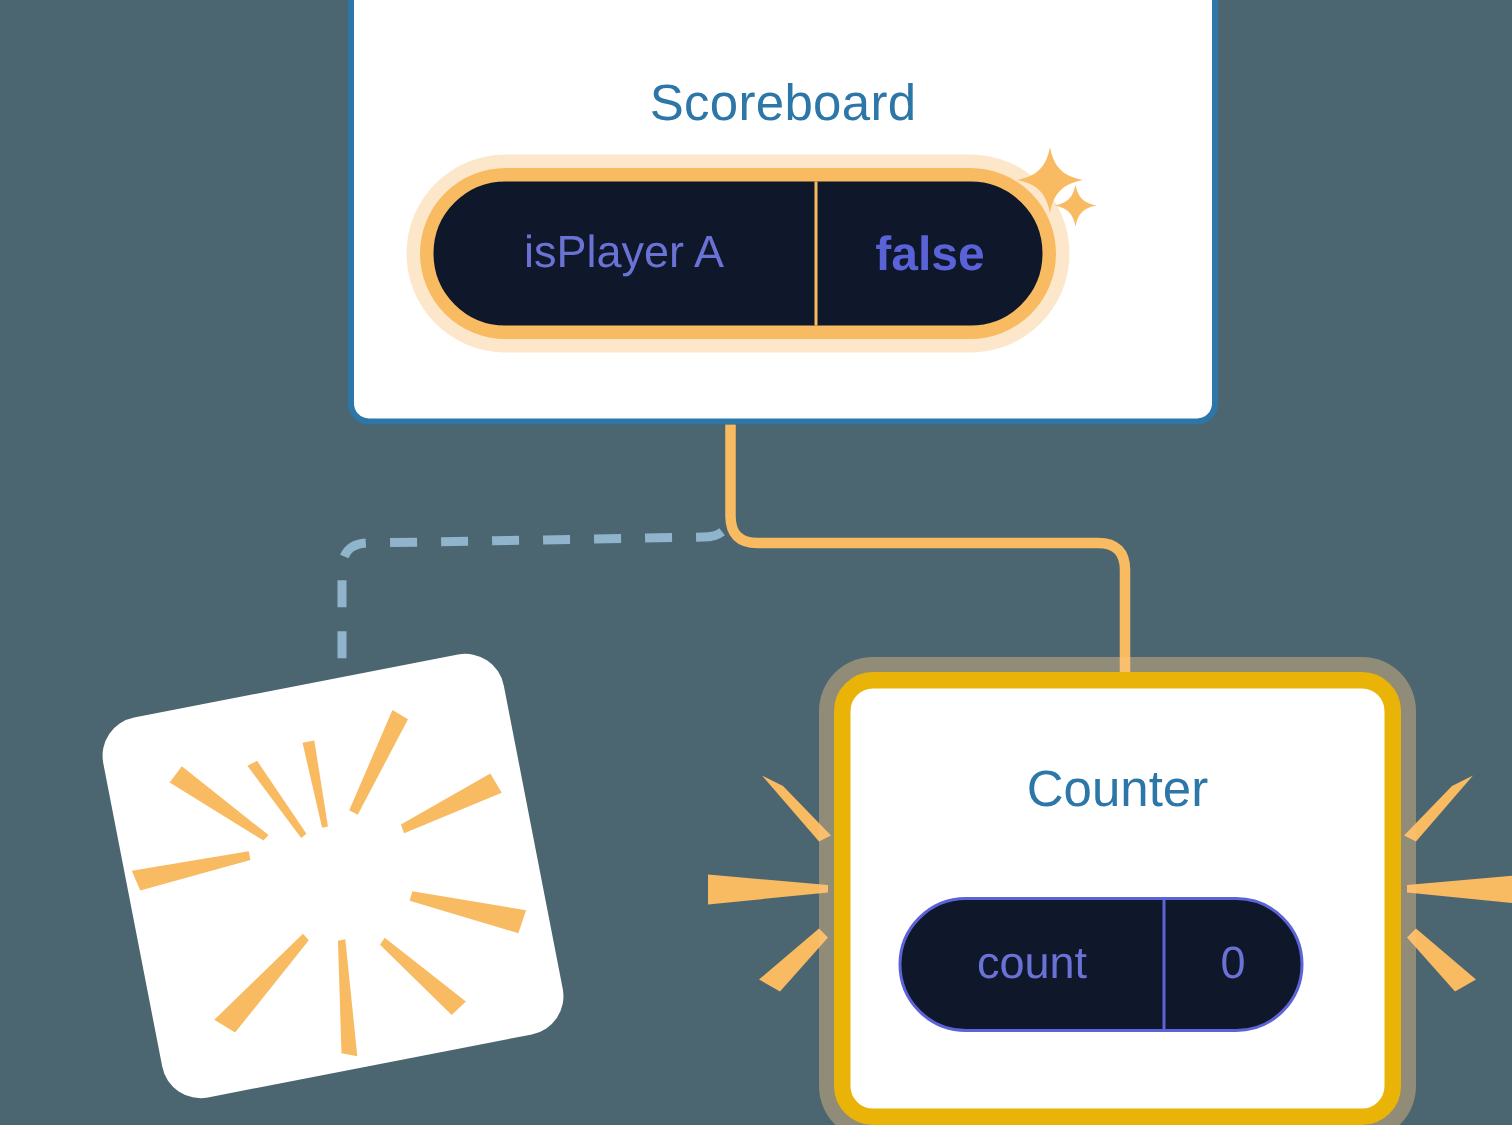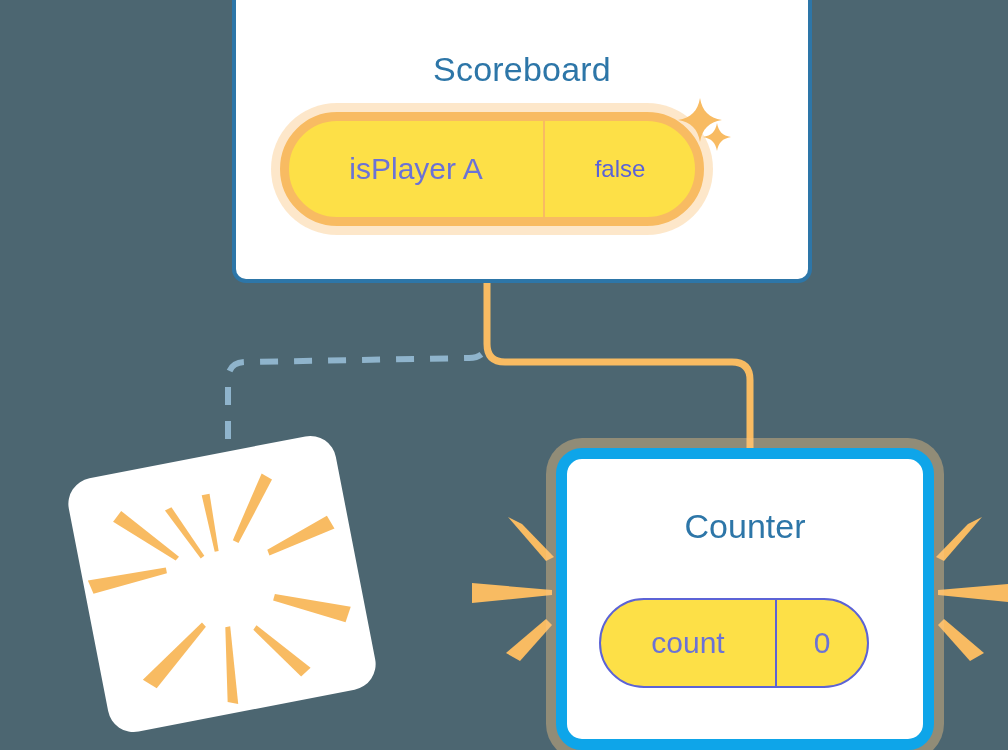--- a/index.html
+++ b/index.html
@@ -55,38 +55,38 @@
     letter-spacing: 0.2px;
     margin-top: 50px;
   }
 
   
   #counter-card {
     left: 556px;
     top: 448px;
     width: 378px;
     height: 302px;
-    border: 11px solid #0ea5e9;
+    border: 11px solid #eab308;
     border-radius: 26px;
     box-shadow: 0 0 0 10px rgba(250, 198, 129, 0.40);
     z-index: 3;
   }
   #counter-card .card-title {
     text-align: center;
     color: #2d76a8;
     font-size: 34px;
     margin-top: 48px;
   }
 
   
   .pill {
     display: flex;
     align-items: stretch;
     box-sizing: border-box;
-    background: #fde047;
+    background: #0f172a;
   }
   .pill .pill-key,
   .pill .pill-val {
     display: flex;
     align-items: center;
     justify-content: center;
     box-sizing: border-box;
   }
 
   
@@ -102,22 +102,22 @@
   }
   #scoreboard-pill .pill-key {
     flex: 0 0 256px;
     border-right: 2px solid #f8bb62;
     color: #6b72d6;
     font-size: 30px;
   }
   #scoreboard-pill .pill-val {
     flex: 1;
     color: #5a62d8;
-    font-size: 24px;
-    font-weight: normal;
+    font-size: 32px;
+    font-weight: bold;
   }
 
   
   #counter-pill {
     position: absolute;
     left: 32px;
     top: 139px;
     width: 270px;
     height: 90px;
     border: 2px solid #5c63d6;

